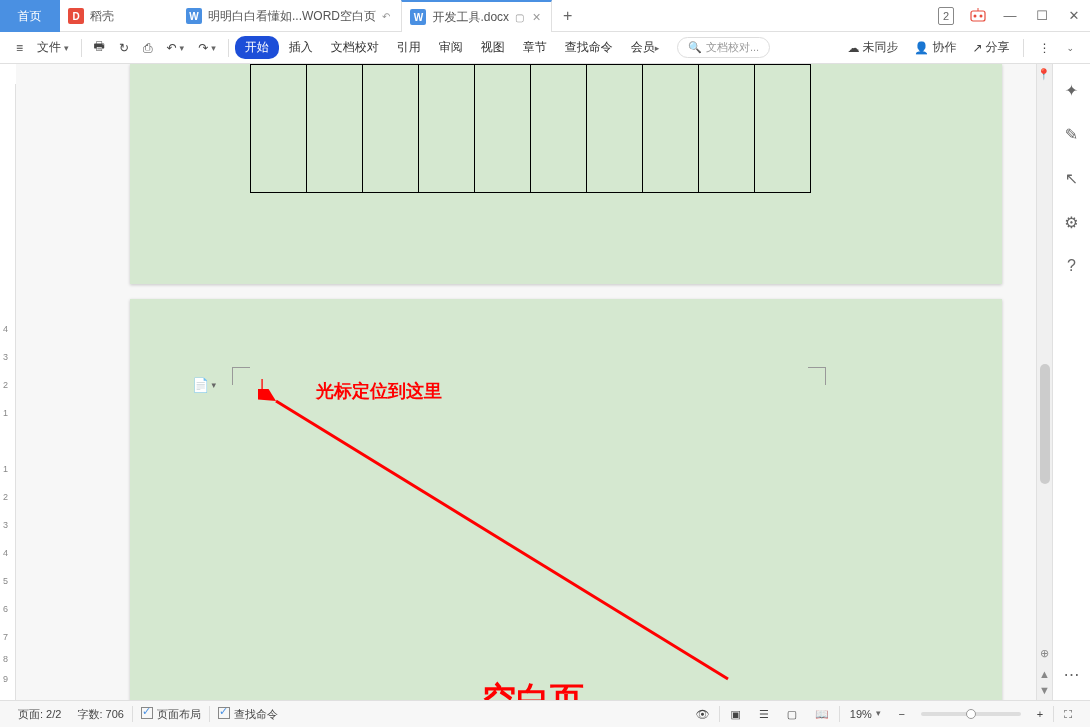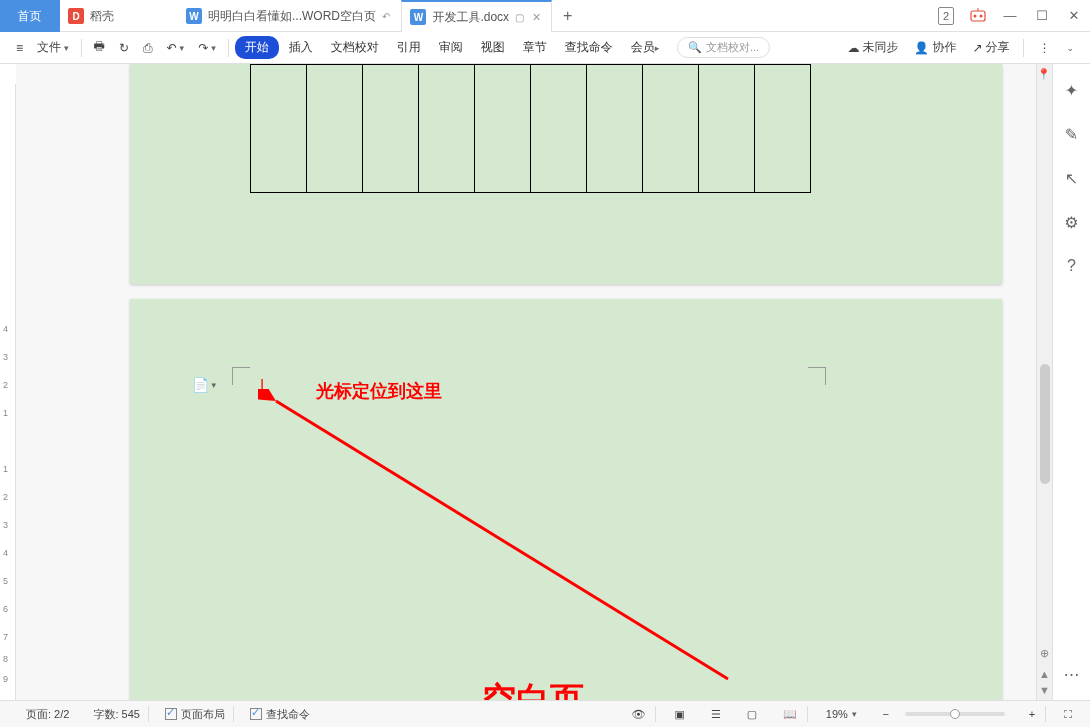--- a/index.html
+++ b/index.html
@@ -62,21 +62,21 @@
 
 .annotation { position: absolute; color: #ff0000; font-weight: bold; }
 .annotation-text1 { left: 186px; top: 80px; font-size: 18px; }
 .annotation-text2 { left: 352px; top: 378px; font-size: 34px; }
 .arrow-svg { position: absolute; left: 128px; top: 90px; pointer-events: none; }
 .cursor-mark { position: absolute; left: 130px; top: 78px; color: #ff0000; font-size: 16px; }
 .doc-icon-small { position: absolute; left: 62px; top: 78px; color: #999; font-size: 14px; display: flex; align-items: center; gap: 2px; }
 
 
 .statusbar { height: 27px; background: #f7f7f7; border-top: 1px solid #e0e0e0; display: flex; align-items: center; padding: 0 10px; font-size: 11px; color: #444; position: absolute; bottom: 0; left: 0; right: 0; }
-.sb-item { padding: 0 8px; display: flex; align-items: center; gap: 4px; margin-left: 8px; }
+.sb-item { padding: 0 8px; display: flex; gap: 4px; }
 .sb-divider { width: 1px; height: 16px; background: #ddd; }
 .sb-right { margin-left: auto; display: flex; align-items: center; gap: 2px; }
 .zoom-slider { width: 100px; height: 4px; background: #ddd; position: relative; border-radius: 2px; margin: 0 6px; }
 .zoom-thumb { width: 10px; height: 10px; border-radius: 50%; background: #fff; border: 1px solid #999; position: absolute; top: -3px; left: 45px; }
 .chk { display: inline-block; width: 12px; height: 12px; border: 1px solid #888; position: relative; }
 .chk::after { content: "✓"; position: absolute; top: -3px; left: 0; font-size: 11px; color: #4a90e2; }
 </style>
 </head>
 <body>
 
@@ -255,21 +255,21 @@
     <div class="rp-icon">?</div>
     <div class="rp-icon" style="position:absolute;bottom:16px">⋯</div>
   </div>
 </div>
 
 <div class="statusbar">
   <div class="sb-item">
       <span>页面: 2/2</span>
     </div>
   <div class="sb-item">
-      <span>字数: 545</span>
+      <span>字数: 706</span>
     </div>
   <div class="sb-divider"></div>
   <div class="sb-item">
       <span class="chk"></span>
       <span>页面布局</span>
     </div>
   <div class="sb-divider"></div>
   <div class="sb-item">
       <span class="chk"></span>
       <span>查找命令</span>

